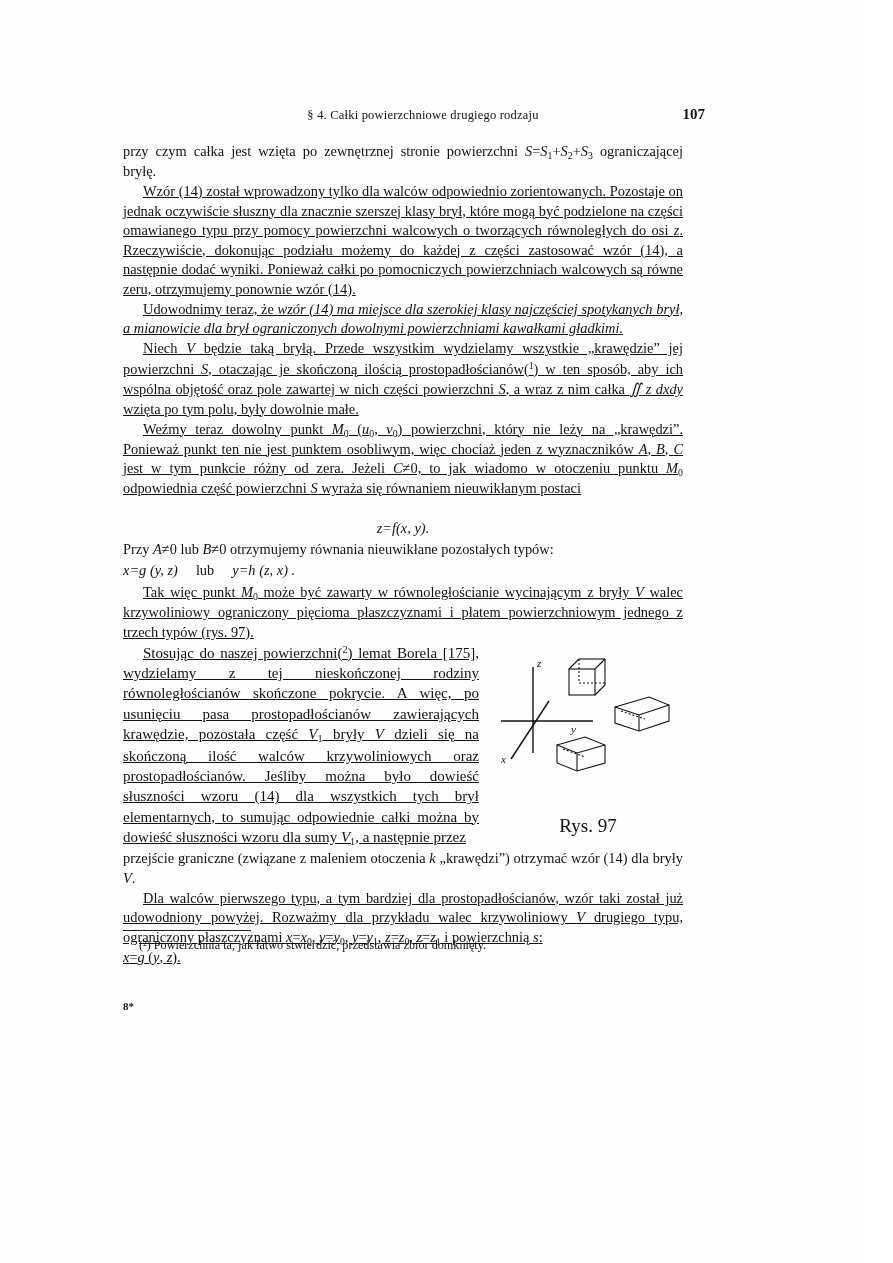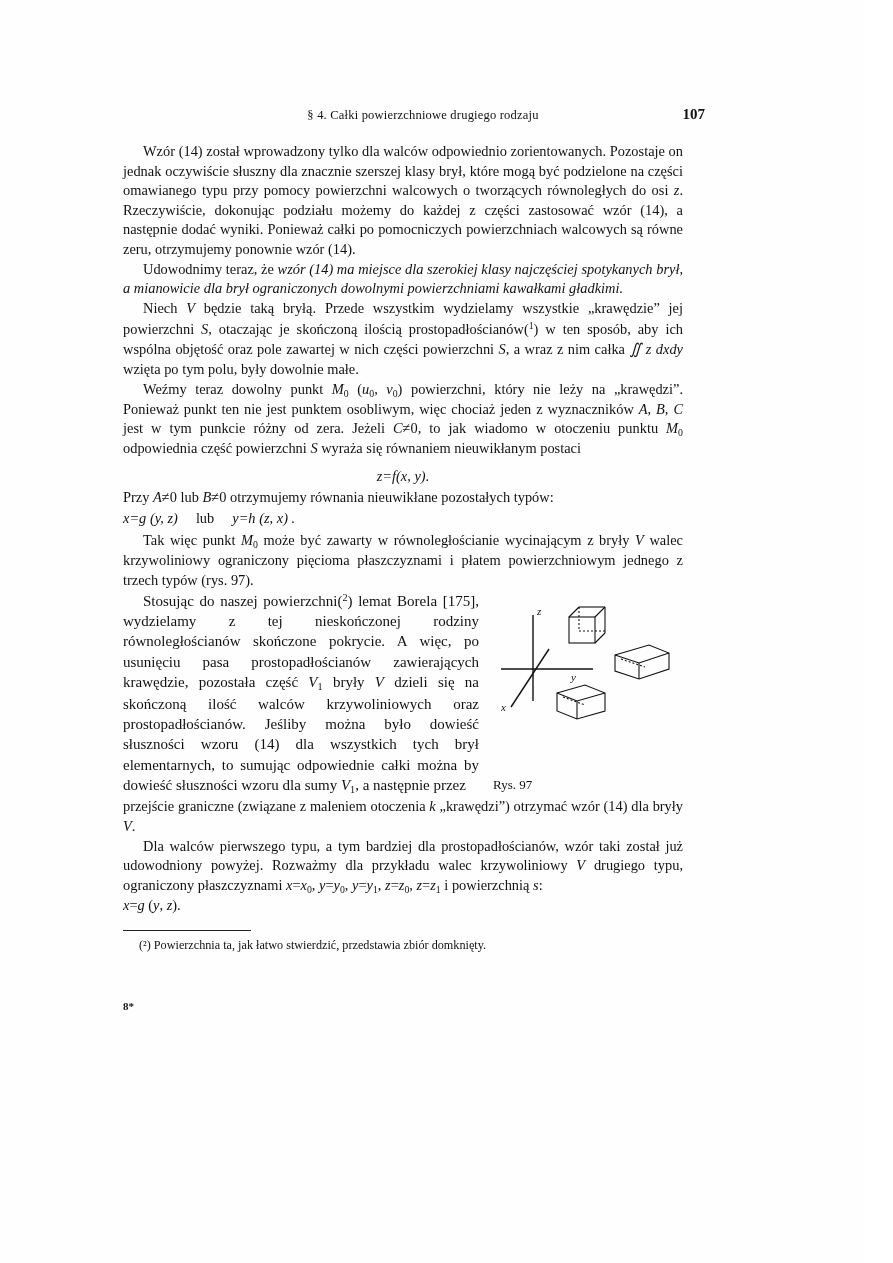--- a/index.html
+++ b/index.html
@@ -51,48 +51,49 @@
     font-weight: bold;
   }
   p {
     margin: 0 0 0.5px 0;
     font-size: 14.4px;
     line-height: 1.355;
     text-align: justify;
     text-justify: inter-word;
     hyphens: none;
   }
-  p.indent { text-indent: 20px; }
+  p.indent { text-indent: 20px; text-decoration: underline; }
   p.noindent { text-indent: 0; }
   .ital { font-style: italic; margin-top: 48px; }
   .formula {
     text-align: center;
     font-size: 14.4px;
-    margin: 9px 0 3px 0;
+    margin: 21px 0 3px 0;
     font-style: normal;
   }
   .formula .math { font-style: italic; }
   .formula-pair {
     font-size: 14.4px;
     margin: 3px 0 4px 0;
   }
   sub { font-size: 0.68em; vertical-align: -0.28em; }
   sup { font-size: 0.68em; vertical-align: 0.5em; }
   .mi { font-style: italic; }
 
   
   .figure-wrap {
     float: right;
     width: 190px;
     margin: 6px 0 2px 14px;
     position: relative;
   }
   .figure-caption {
-    font-size: 13px;
-    margin-top: 16px;
+    text-align: center;
+    font-size: 19px;
+    margin-top: 2px;
   }
   .wrap-para {
     font-size: 15px;
     line-height: 1.355;
     text-align: justify;
   }
   .footnotes {
     position: absolute;
     left: 123px;
     top: 930px;
@@ -125,20 +126,23 @@
 
 <div class="page">
 
   <div class="content">
 
     <div class="header-row">
       <div class="running-head">§ 4. Całki powierzchniowe drugiego rodzaju</div>
       <div class="page-number">107</div>
     </div>
 
+    <p class="noindent">
+      przy czym całka jest wzięta po zewnętrznej stronie powierzchni <span class="mi">S</span>=<span class="mi">S</span><sub>1</sub>+<span class="mi">S</span><sub>2</sub>+<span class="mi">S</span><sub>3</sub> ograniczającej bryłę.
+    </p>
 
     <p class="indent">
       Wzór (14) został wprowadzony tylko dla walców odpowiednio zorientowanych. Pozostaje on jednak oczywiście słuszny dla znacznie szerszej klasy brył, które mogą być podzielone na części omawianego typu przy pomocy powierzchni walcowych o tworzących równoległych do osi <span class="mi">z</span>. Rzeczywiście, dokonując podziału możemy do każdej z części zastosować wzór (14), a następnie dodać wyniki. Ponieważ całki po pomocniczych powierzchniach walcowych są równe zeru, otrzymujemy ponownie wzór (14).
     </p>
 
     <p class="indent">
       <span>Udowodnimy teraz, że </span><span class="ital">wzór (14) ma miejsce dla szerokiej klasy najczęściej spotykanych brył, a mianowicie dla brył ograniczonych dowolnymi powierzchniami kawałkami gładkimi.</span>
     </p>
 
     <p class="indent">

